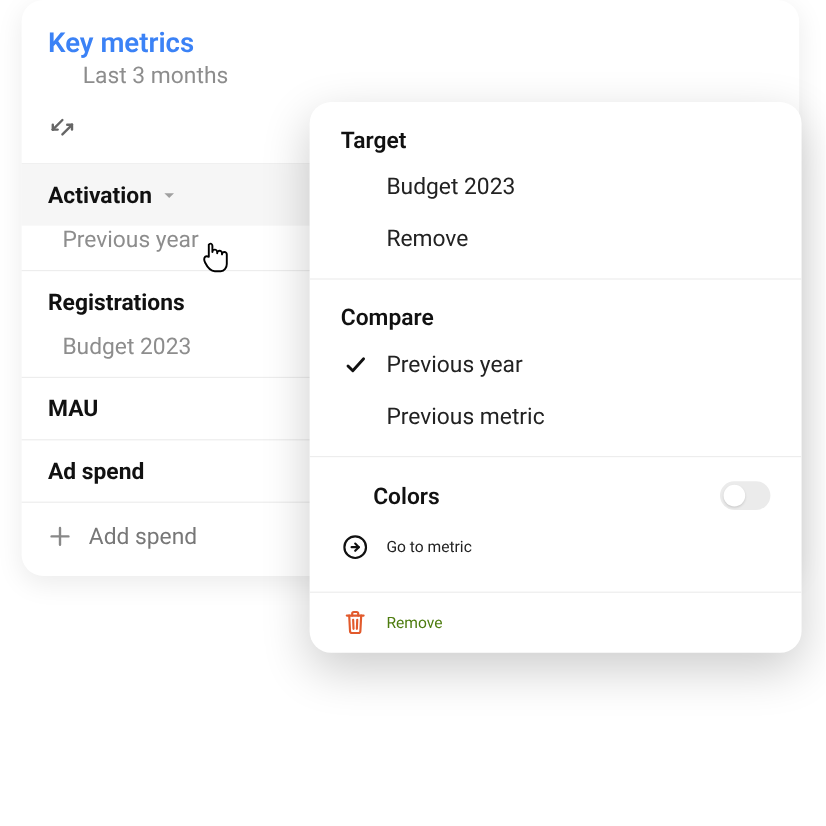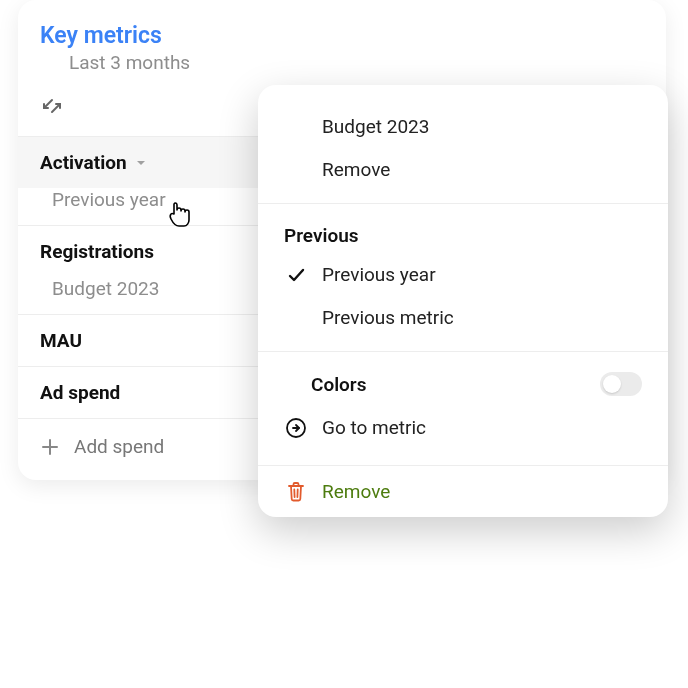--- a/index.html
+++ b/index.html
@@ -140,21 +140,21 @@
     width: 24px;
     display:inline-flex;
     justify-content:center;
   }
   .pop-item.indent .tick-slot { }
   .pop-action {
     display:flex;
     align-items:center;
     gap:14px;
     padding: 14px 26px;
-    font-size:19px;
+    font-size:13px;
     color:#222;
     cursor:pointer;
     text-align:center;
   }
   .pop-action.remove {
     color: #4d7c0f;
   }
   .pop-action .act-icon {
     width:24px;
     display:inline-flex;
@@ -250,32 +250,33 @@
 
 <div class="cursor">
   <svg width="28" height="30" viewBox="0 0 28 30">
     <path d="M9 4 C9 4 9 14 9 14 C9 14 7 13 6 14 C5 15 5 17 6 19 C8 23 11 26 14 26 L19 26 C22 26 24 23 24 20 L24 12 C24 11 23 10 22 10 C21 10 20 11 20 12 L20 11 C20 10 19 9 18 9 C17 9 16 10 16 11 L16 10 C16 9 15 8 14 8 C13 8 12 9 12 10 L12 5 C12 4 11 3 10.5 3 C9.5 3 9 4 9 4 Z" fill="#ffffff" stroke="#000000" stroke-width="1.6" stroke-linejoin="round"></path>
   </svg>
 </div>
 
 <div class="popover">
 
   <div class="pop-section">
+    <div class="pop-heading">Target</div>
     <div class="pop-item indent">
       <span class="tick-slot"></span>
       <span>Budget 2023</span>
     </div>
     <div class="pop-item indent">
       <span class="tick-slot"></span>
       <span>Remove</span>
     </div>
   </div>
 
   <div class="pop-section">
-    <div class="pop-heading">Previous</div>
+    <div class="pop-heading">Compare</div>
     <div class="pop-item">
       <span class="tick-slot">
         <svg width="20" height="20" viewBox="0 0 20 20" fill="none" stroke="#111" stroke-width="2.4" stroke-linecap="round" stroke-linejoin="round">
           <path d="M4 11 L8 15 L17 5"></path>
         </svg>
       </span>
       <span>Previous year</span>
     </div>
     <div class="pop-item">
       <span class="tick-slot"></span>

